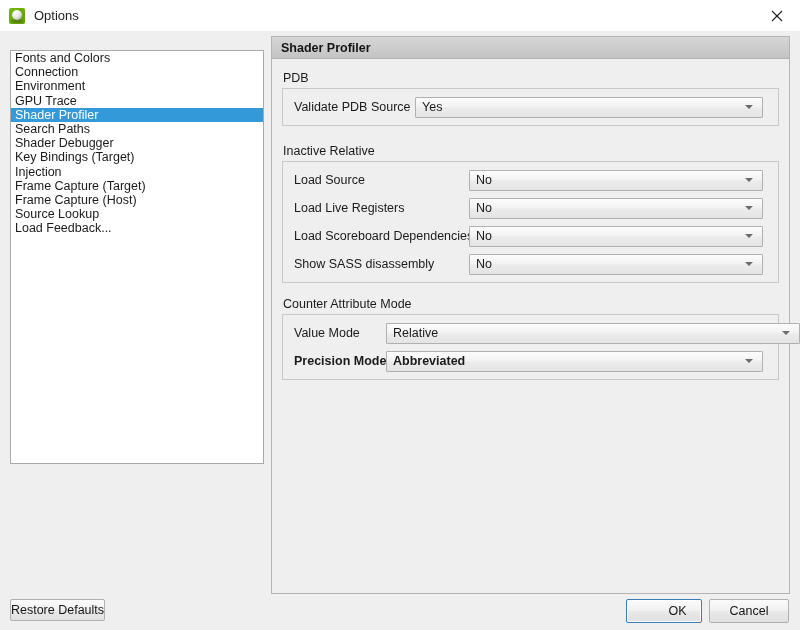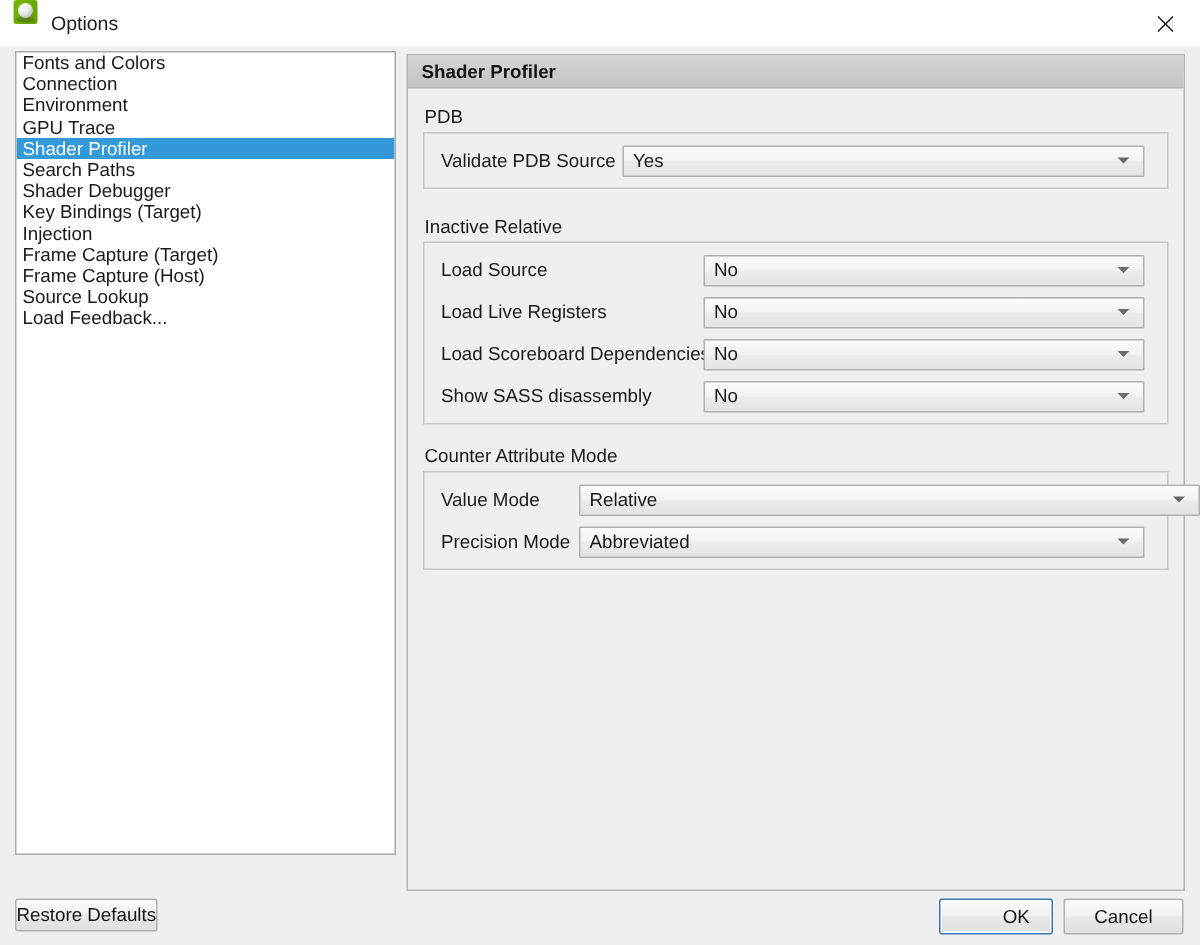--- a/index.html
+++ b/index.html
@@ -19,21 +19,21 @@
     position: relative;
     width: 800px; height: 630px;
     background: #efefef;
   }
 
   
   #titlebar {
     position: absolute; left: 0; top: 0;
     width: 800px; height: 31px;
     background: #ffffff;
-    display: flex; align-items: flex-start;
+    display: flex; align-items: center;
   }
   #title-icon {
     width: 16px; height: 16px;
     margin-left: 9px;
     border-radius: 2px;
     background: linear-gradient(135deg, #76b900 0%, #5f9e00 100%);
     position: relative;
     flex: 0 0 auto;
   }
   #title-icon::after {
@@ -71,22 +71,22 @@
   #content {
     position: absolute;
     left: 0; top: 31px;
     width: 800px; height: 599px;
     background: #efefef;
   }
 
   
   #category-list {
     position: absolute;
-    left: 10px; top: 3px;
-    width: 254px; height: 536px;
+    left: 10px; top: 19px;
+    width: 254px; height: 414px;
     background: #ffffff;
     border: 1px solid #a9a9a9;
     overflow: hidden;
   }
   .cat-item {
     height: 14.2px;
     line-height: 14.2px;
     padding-left: 4px;
     font-size: 12.5px;
     color: #1a1a1a;
@@ -297,21 +297,21 @@
           <div class="group" style="top: 238px;">
             <div class="group-title">Counter Attribute Mode</div>
             <div class="group-frame" style="padding-top: 4px; padding-bottom: 4px;">
               <div class="row" style="position: relative;">
                 <div class="row-label">Value Mode</div>
                 <div class="combo" style="position: absolute; left: 103px; width: 414px;">
                   <div class="combo-value">Relative</div>
                   <div class="combo-arrow"></div>
                 </div>
               </div>
-              <div class="row" style="position: relative;">
+              <div class="row" style="position: relative; font-weight: bold;">
                 <div class="row-label">Precision Mode</div>
                 <div class="combo" style="position: absolute; left: 103px; width: 377px;">
                   <div class="combo-value">Abbreviated</div>
                   <div class="combo-arrow"></div>
                 </div>
               </div>
             </div>
           </div>
         </div>
     </div>

